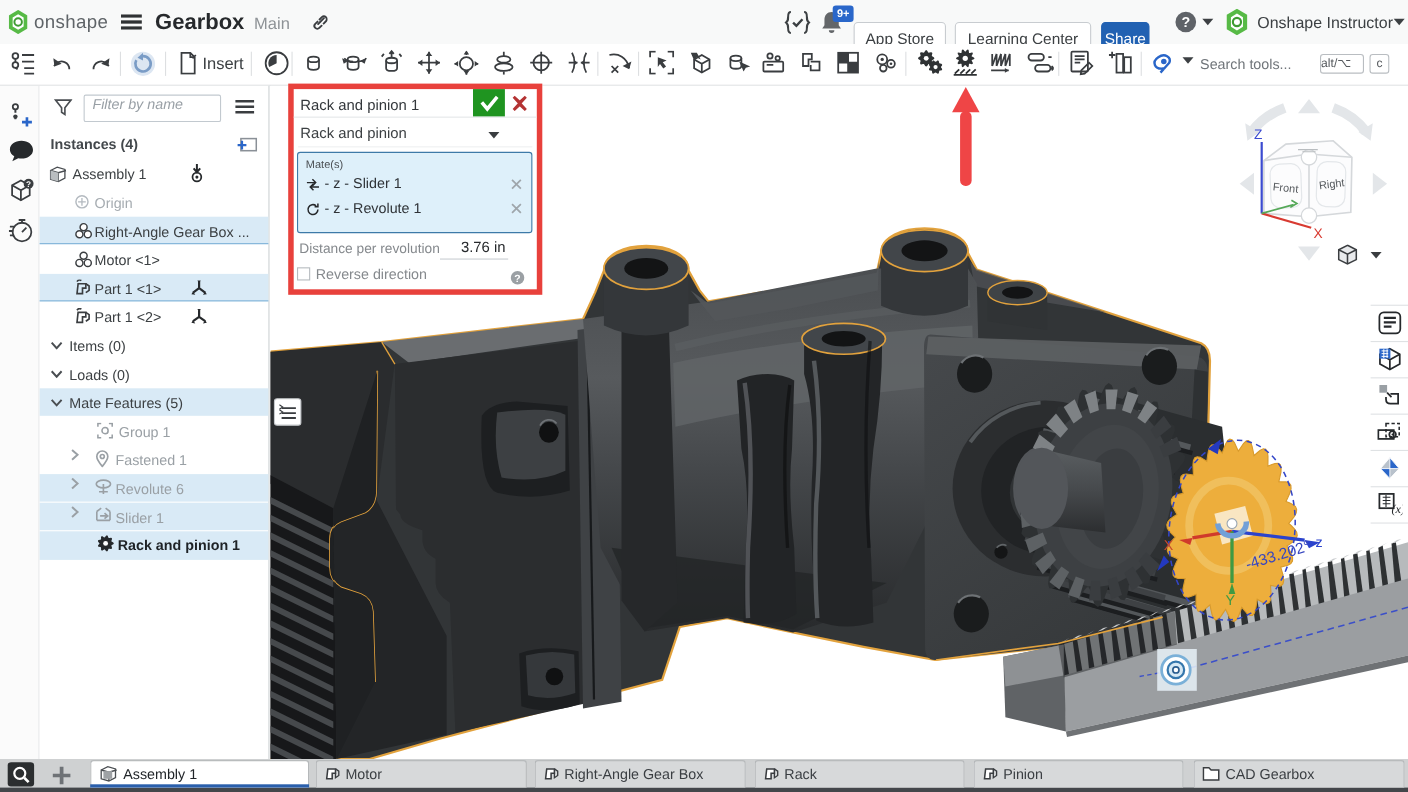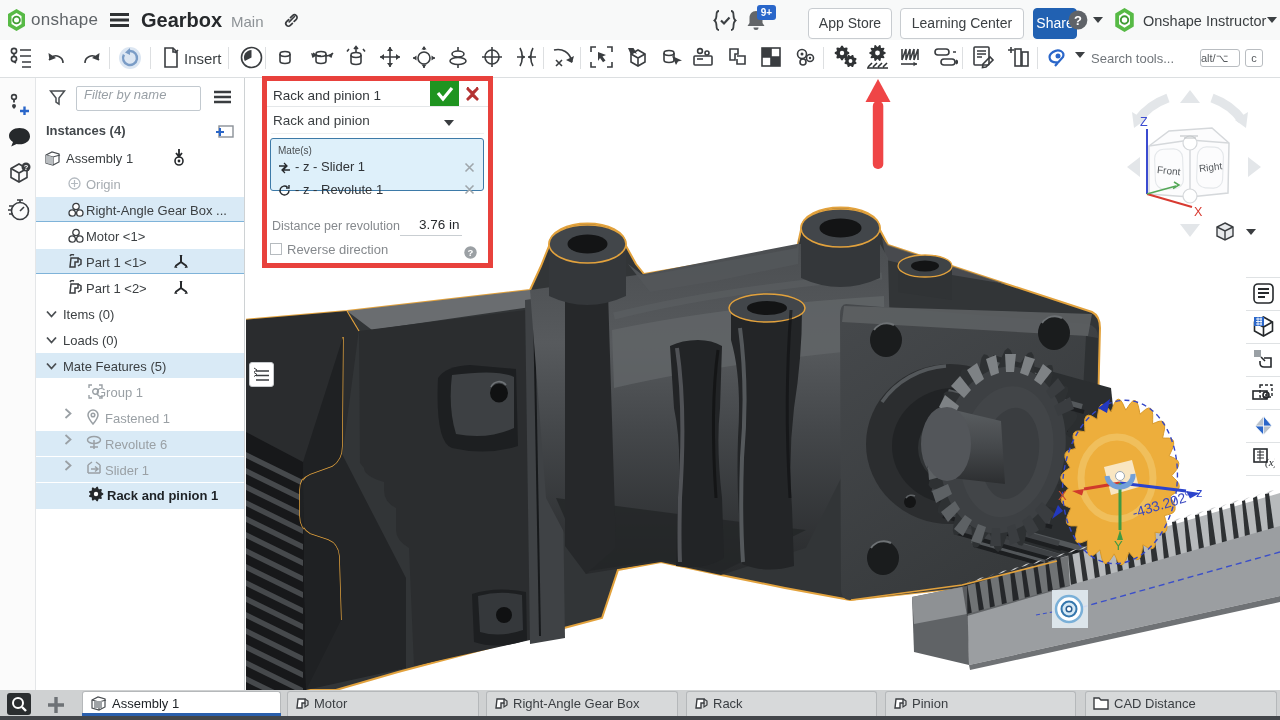--- a/index.html
+++ b/index.html
@@ -6,21 +6,21 @@
   html,body { width:1280px; height:720px; overflow:hidden; font-family:"Liberation Sans",sans-serif; background:#fff; }
   .abs { position:absolute; }
   #page { position:relative; width:1280px; height:720px; }
   
   #topbar { left:0; top:0; width:1280px; height:40px; background:#f8f9f9; }
   #toolbar { left:0; top:40px; width:1280px; height:38px; background:#fff; border-bottom:1px solid #dcdfe1; }
   #lsidebar { left:0; top:78px; width:36px; height:612px; background:#fbfbfb; border-right:1px solid #e4e6e8; }
   #lpanel { left:36px; top:78px; width:209px; height:612px; background:#fff; border-right:1px solid #ced2d4; }
   #viewport { left:246px; top:78px; width:1034px; height:612px; background:#fff; }
   #bottombar { left:0; top:690px; width:1280px; height:30px; background:#cfd1d2; }
-  .btn { position:absolute; top:8px; height:31px; background:#fff; border:1px solid #c8ccd0; border-radius:4px; font-size:14px; color:#3c4043; text-align:center;margin-left:32px; }
+  .btn { position:absolute; top:20px; height:31px; background:#fff; border:1px solid #c8ccd0; border-radius:4px; font-size:14px; color:#3c4043; text-align:center; }
   .tt { position:absolute; white-space:nowrap; }
   .hl { background:#d9eaf6; }
   svg.ic { position:absolute; }
   .sep { position:absolute; top:7px; width:1px; height:22px; background:#dddfe1; }
 </style>
 </head>
 <body>
 <div id="page">
   <div id="topbar" class="abs">
     <svg class="ic" style="left:8px;top:9px" width="17" height="22" viewBox="0 0 17 22">
@@ -353,21 +353,21 @@
       </svg>
 <div class="tt" style="left:27px;top:255px;font-size:13px;color:#3c4043;">Loads (0)</div>
 <svg class="ic" style="left:10px;top:284px" width="11" height="8" viewBox="0 0 11 8">
         <path d="M1 1.5 L5.5 6.5 L10 1.5" stroke="#4a4e52" fill="none" stroke-width="1.8"></path>
       </svg>
 <div class="tt" style="left:27px;top:281px;font-size:13px;color:#3c4043;">Mate Features (5)</div>
 <svg class="ic" style="left:52px;top:306px" width="15" height="15" viewBox="0 0 15 15">
         <path d="M1 4 V1 h3 M11 1 h3 v3 M14 11 v3 h-3 M4 14 H1 v-3" stroke="#9aa0a5" fill="none" stroke-width="1.4"></path>
         <circle cx="7.5" cy="7.5" r="2.8" stroke="#9aa0a5" fill="none" stroke-width="1.4"></circle>
       </svg>
-<div class="tt" style="left:60px;top:307px;font-size:13px;color:#9aa0a5;">Group 1</div>
+<div class="tt" style="left:72px;top:307px;font-size:13px;color:#9aa0a5;">Group 1</div>
 <svg class="ic" style="left:28px;top:330px" width="8" height="11" viewBox="0 0 8 11">
         <path d="M1.5 1 L6.5 5.5 L1.5 10" stroke="#9aa0a5" fill="none" stroke-width="1.8"></path>
       </svg>
 <svg class="ic" style="left:50px;top:331px" width="14" height="16" viewBox="0 0 14 16">
         <path d="M7 1 a5 5 0 0 1 5 5 c0 3 -5 9 -5 9 c0 0 -5 -6 -5 -9 a5 5 0 0 1 5 -5 z" stroke="#9aa0a5" fill="none" stroke-width="1.5"></path>
         <circle cx="7" cy="6" r="1.8" stroke="#9aa0a5" fill="none" stroke-width="1.5"></circle>
       </svg>
 <div class="tt" style="left:69px;top:333px;font-size:13px;color:#9aa0a5;">Fastened 1</div>
 <svg class="ic" style="left:28px;top:356px" width="8" height="11" viewBox="0 0 8 11">
         <path d="M1.5 1 L6.5 5.5 L1.5 10" stroke="#9aa0a5" fill="none" stroke-width="1.8"></path>
@@ -705,21 +705,21 @@
         </svg></div>
 <svg class="abs" style="left:198px;top:6px" width="15" height="14" viewBox="0 0 15 14">
         <path d="M2 1 L7.5 6 L13 1 M2 13 L7.5 8 L13 13 M2 1 L13 13 M13 1 L2 13" stroke="#b43333" stroke-width="2.6" fill="none"></path>
       </svg>
 <div class="abs" style="left:0px;top:24.5px;width:221px;height:1px;background:#e4e7e9;"></div>
 <div class="tt" style="left:6px;top:32px;font-size:13.5px;color:#3c4043;">Rack and pinion</div>
 <svg class="abs" style="left:176px;top:38px" width="12" height="8" viewBox="0 0 12 8">
         <path d="M1 1 L6 7 L11 1 Z" fill="#3a3d40"></path>
       </svg>
 <div class="abs" style="left:4px;top:51.5px;width:213px;height:1px;background:#eef0f1;"></div>
-<div class="abs" style="left:3px;top:57px;width:214px;height:53px;background:#def0fa;border:1.5px solid #3d7aa8;border-radius:3px;">
+<div class="abs" style="left:3px;top:57px;width:214px;height:74px;background:#def0fa;border:1.5px solid #3d7aa8;border-radius:3px;">
 <div class="tt" style="left:7px;top:6px;font-size:10px;color:#4a4e52;">Mate(s)</div>
 <svg class="abs" style="left:7px;top:23px" width="13" height="12" viewBox="0 0 13 12">
           <path d="M1 4 h8 m-3 -3 l3 3 -3 3 M12 8 h-8 m3 -3 l-3 3 3 3" stroke="#26292c" stroke-width="1.3" fill="none"></path>
         </svg>
 <div class="tt" style="left:24px;top:20px;font-size:13px;color:#2f3337;">- z - Slider 1</div>
 <svg class="abs" style="left:193px;top:23px" width="11" height="11" viewBox="0 0 11 11">
           <path d="M1.5 1.5 L9.5 9.5 M9.5 1.5 L1.5 9.5" stroke="#9fa6ab" stroke-width="1.6"></path>
         </svg>
 <svg class="abs" style="left:7px;top:45px" width="13" height="13" viewBox="0 0 13 13">
           <path d="M11 6.5 a4.5 4.5 0 1 1 -1.6 -3.4" stroke="#26292c" stroke-width="1.4" fill="none"></path>
@@ -788,15 +788,15 @@
 <div class="abs" style="left:885px;top:1px;width:191px;height:25px;background:#d7d9da;border:1px solid #b5b8ba;border-bottom:none;border-radius:3px 3px 0 0;"></div>
 <svg class="abs" style="left:893px;top:5px" width="15" height="16" viewBox="0 0 15 16">
         <path d="M3 4 h7 v4 h-3 v5 h-5 z" stroke="#3a3d40" fill="#fff" stroke-width="1.4"></path>
         <path d="M10 4 l3 2 v4 l-3 2 v-4" stroke="#3a3d40" fill="none" stroke-width="1.2"></path>
       </svg>
 <div class="tt" style="left:912px;top:6px;font-size:13px;color:#3a3e42;">Pinion</div>
 <div class="abs" style="left:1085px;top:1px;width:192px;height:25px;background:#d7d9da;border:1px solid #b5b8ba;border-bottom:none;border-radius:3px 3px 0 0;"></div>
 <svg class="abs" style="left:1093px;top:6px" width="16" height="14" viewBox="0 0 16 14">
         <path d="M1 2 h5 l2 2 h7 v9 h-14 z" stroke="#3a3d40" fill="#fff" stroke-width="1.4"></path>
       </svg>
-<div class="tt" style="left:1114px;top:6px;font-size:13px;color:#3a3e42;">CAD Distance</div>
+<div class="tt" style="left:1114px;top:6px;font-size:13px;color:#3a3e42;">CAD Gearbox</div>
   </div>
 </div>
 
 </body></html>

